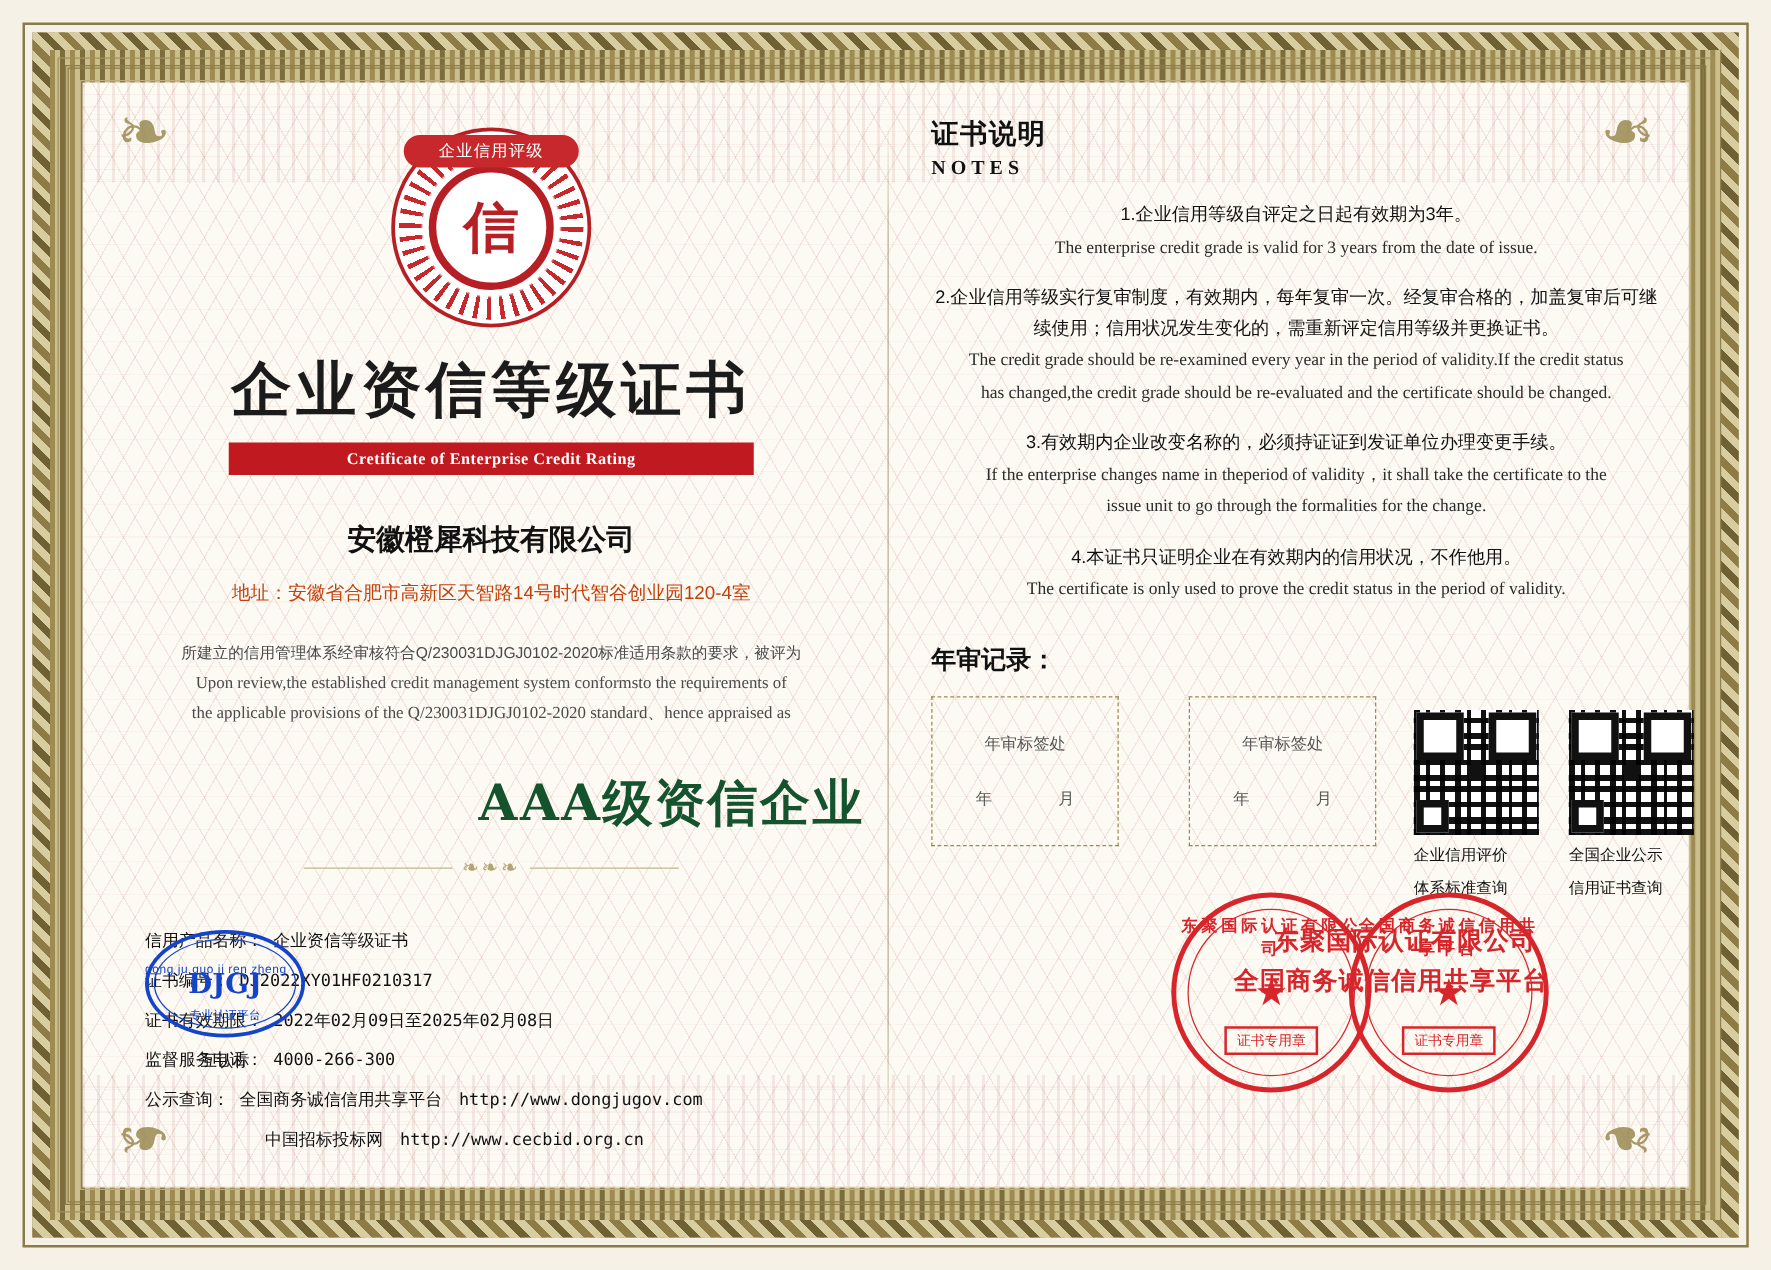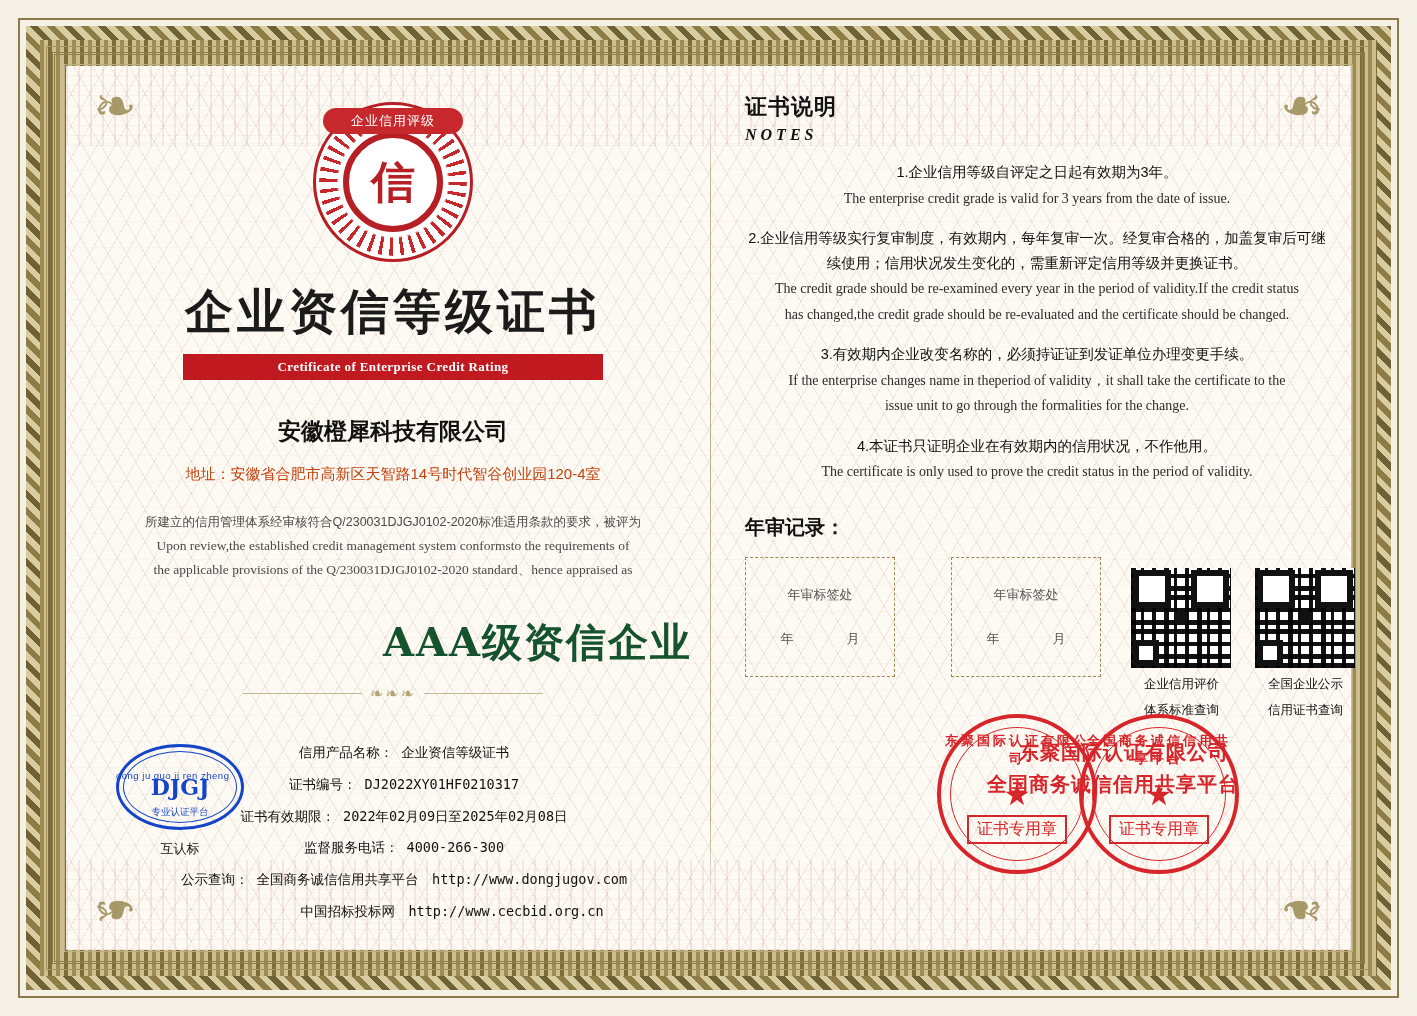--- a/index.html
+++ b/index.html
@@ -170,37 +170,36 @@
     color:#b3a473; font-size:16px;
   }
   .grade-orn .line { flex:1; height:1px; background:#c0b68f; }
   .grade-orn .mid { padding:0 8px; letter-spacing:2px; }
 
   .fields {
     margin-top:34px; padding-left:22px;
     font-family:"DejaVu Sans Mono", monospace;
     font-size:13.5px; color:#111;
     line-height:2.35;
-    text-align:center;
   }
   .fields .row { white-space:nowrap; }
   .fields .lbl { }
   .fields .val { }
   .fields .row.indent { padding-left:96px; }
 
   
   .notes-title {
     font-family:"DejaVu Serif", serif;
     font-weight:bold; font-size:22px; color:#111;
     letter-spacing:1px;
   }
   .notes-title-en {
     font-family:"Liberation Serif", serif;
     font-weight:bold; font-size:16px; letter-spacing:4px;
-    margin-top:4px; color:#111;font-style:italic;
+    margin-top:4px; color:#111;
   }
   .note { margin-top:16px;text-align:center; }
   .note .cn { font-size:14.5px; color:#111; line-height:1.7; }
   .note .en {
     font-family:"Liberation Serif", serif;
     font-size:14px; color:#2b2b2b; line-height:1.6; margin-top:3px;
   }
   .annual-title {
     font-family:"DejaVu Serif", serif;
     font-weight:bold; font-size:20px; margin-top:30px; color:#111;
@@ -211,21 +210,21 @@
     border:1px dashed #9a8a52;
     display:flex; flex-direction:column; align-items:center; justify-content:center;
     color:#555; font-size:13px;
   }
   .sign-box .ym { margin-top:26px; letter-spacing:20px; padding-left:20px; }
 
   .qr-area {
     position:absolute; right:4px; top:498px;
     display:flex; gap:36px;
   }
-  .qr-item { width:88px; text-align:right; }
+  .qr-item { width:88px; text-align:left; }
   .qr {
     width:100px; height:100px;
     background-color:#fff;
     background-image:
       repeating-linear-gradient(90deg, #111 0 5px, transparent 5px 10px, #111 10px 13px, transparent 13px 21px, #111 21px 25px, transparent 25px 33px),
       repeating-linear-gradient(0deg, #111 0 5px, transparent 5px 9px, #111 9px 14px, transparent 14px 22px, #111 22px 26px, transparent 26px 34px);
     background-blend-mode:multiply;
     position:relative;
   }
   .qr:before, .qr:after, .qr i {
@@ -271,21 +270,21 @@
     position:absolute; width:160px; height:160px; border-radius:50%;
     border:4px solid #d7262b; color:#d7262b;
   }
   .round-seal .inner { position:absolute; inset:9px; border:1px solid #d7262b; border-radius:50%; }
   .round-seal .arc {
     position:absolute; left:0; right:0; top:14px; text-align:center;
     font-size:13px; letter-spacing:3px; font-weight:bold;
   }
   .round-seal .box {
     position:absolute; left:50%; bottom:26px; transform:translateX(-50%);
-    border:2px solid #d7262b; padding:2px 8px; font-size:16px; white-space:nowrap;
+    border:2px solid #d7262b; padding:2px 8px; font-size:11px; white-space:nowrap;
   }
   .round-seal .star {
     position:absolute; left:50%; top:50%; transform:translate(-50%,-50%);
     font-size:30px;
   }
   .seal-a { right:250px; bottom:72px; }
   .seal-b { right:108px; bottom:72px; }
   .seal-text {
     position:absolute; right:118px; bottom:180px;
     color:#d7262b; font-family:"DejaVu Serif", serif; font-weight:bold;

